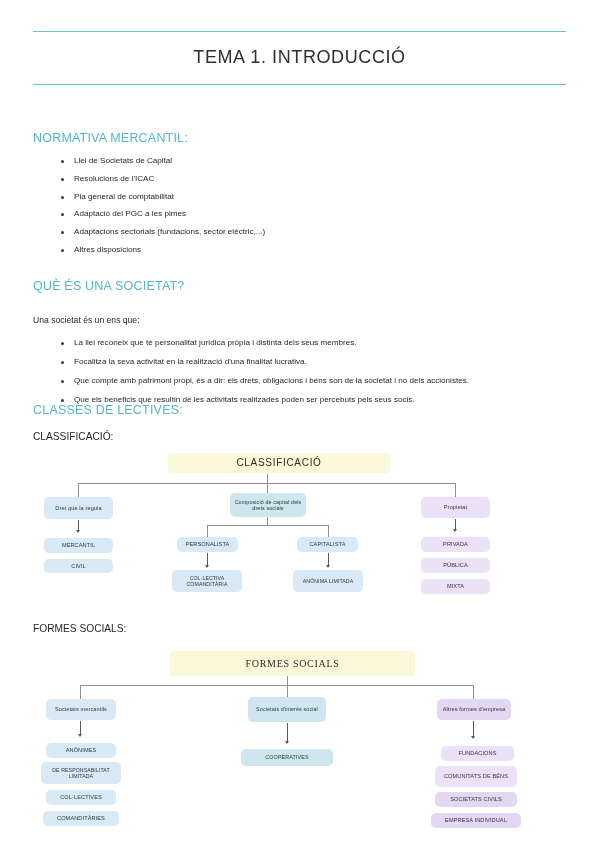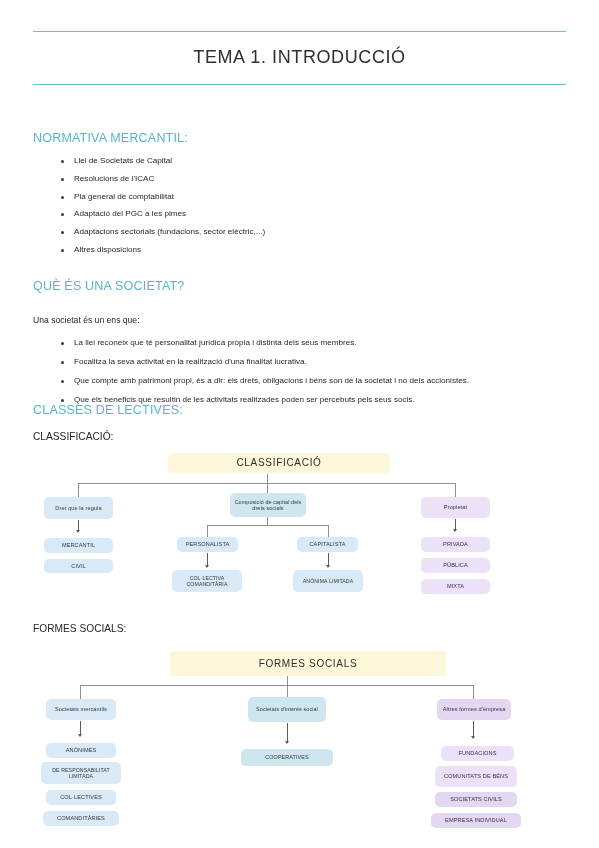--- a/index.html
+++ b/index.html
@@ -239,21 +239,21 @@
     <div class="node n-purple-lt" style="left:421px; top:527px; width:69px; height:15px;">PÚBLICA</div>
     <div class="node n-purple-lt" style="left:421px; top:548px; width:69px; height:15px;">MIXTA</div>
   </div>
 
   <div class="abs" style="left:33px; top:592px;">
     <p class="sub-head">FORMES SOCIALS:</p>
   </div>
 
   <div class="diagram" style="top:0; height:848px;">
 
-    <div class="node n-head" style="left:170px; top:620px; width:276px; height:25px;">FORMES SOCIALS</div>
+    <div class="node n-head" style="left:170px; top:620px; width:245px; height:25px;font-family:Liberation Serif, serif;">FORMES SOCIALS</div>
 
     <div class="ln-v" style="left:287px; top:645px; height:9px;"></div>
     <div class="ln-h" style="left:80px; top:654px; width:393px;"></div>
     <div class="ln-v" style="left:80px; top:654px; height:14px;"></div>
     <div class="ln-v" style="left:287px; top:654px; height:12px;"></div>
     <div class="ln-v" style="left:473px; top:654px; height:14px;"></div>
 
     <div class="node n-blue" style="left:46px; top:668px; width:70px; height:21px;">Societats mercantils</div>
     <div class="arrow" style="left:80px; top:690px; height:15px;"></div>
     <div class="node n-blue" style="left:46px; top:712px; width:70px; height:15px;">ANÒNIMES</div>

